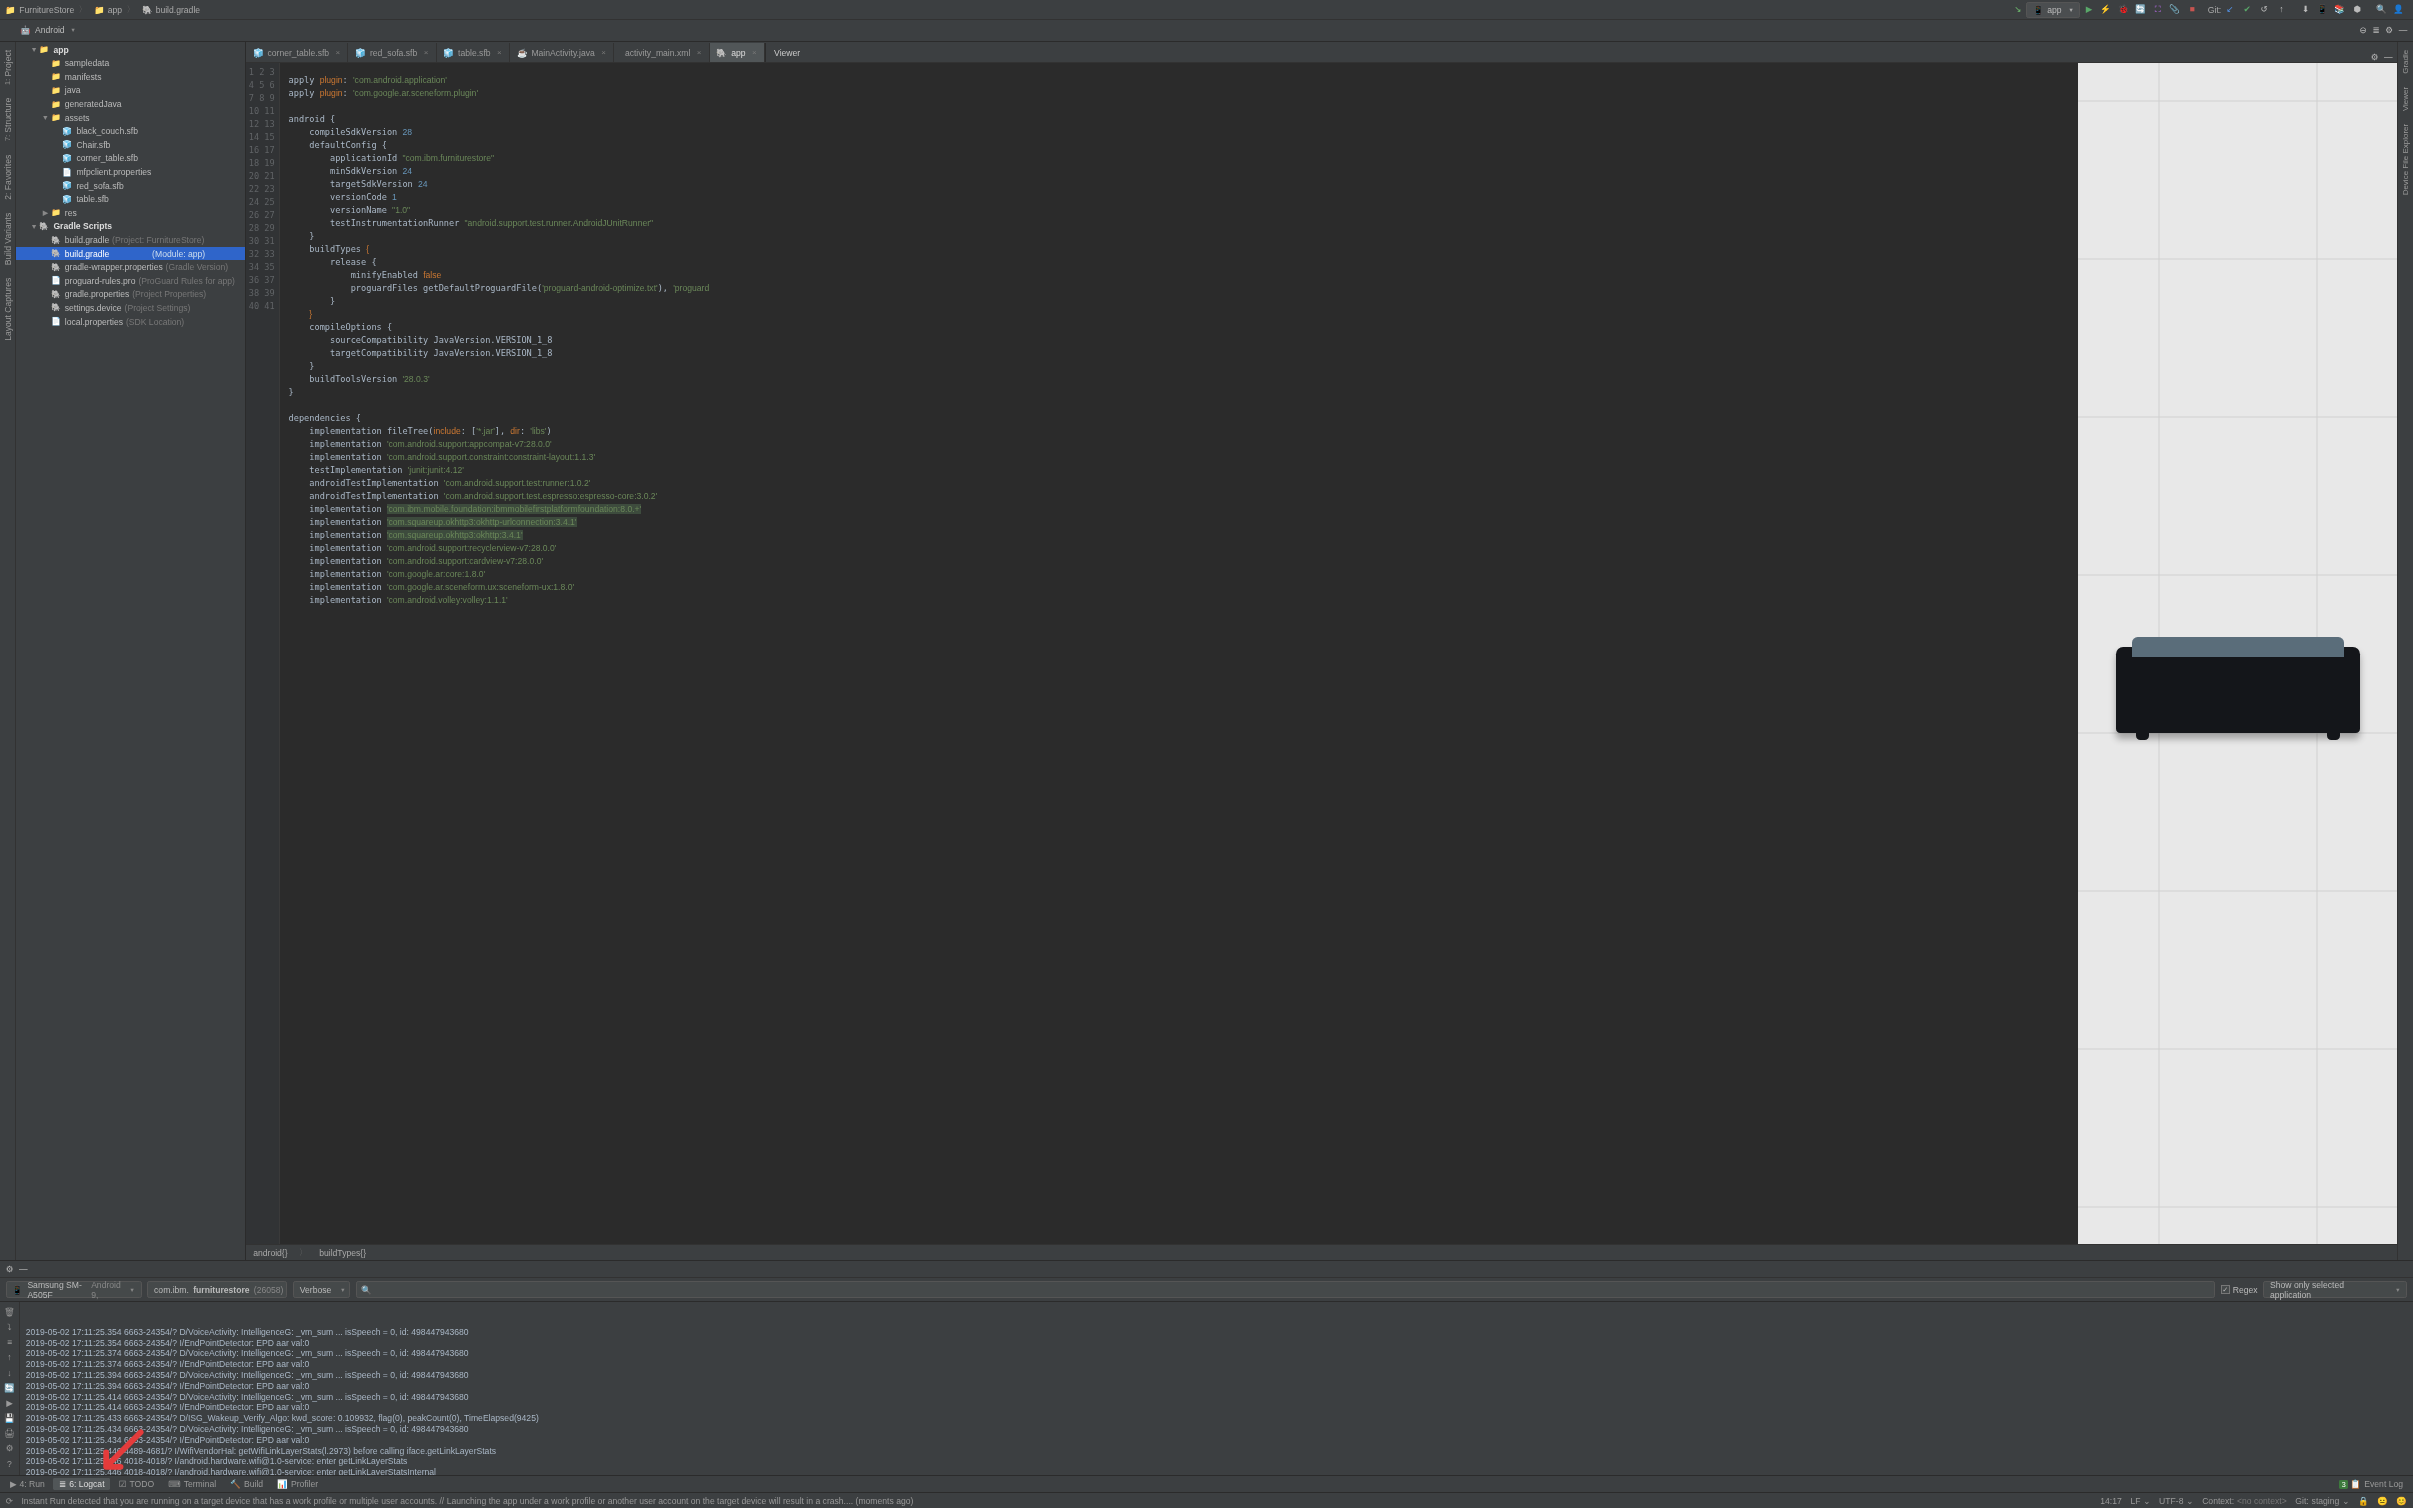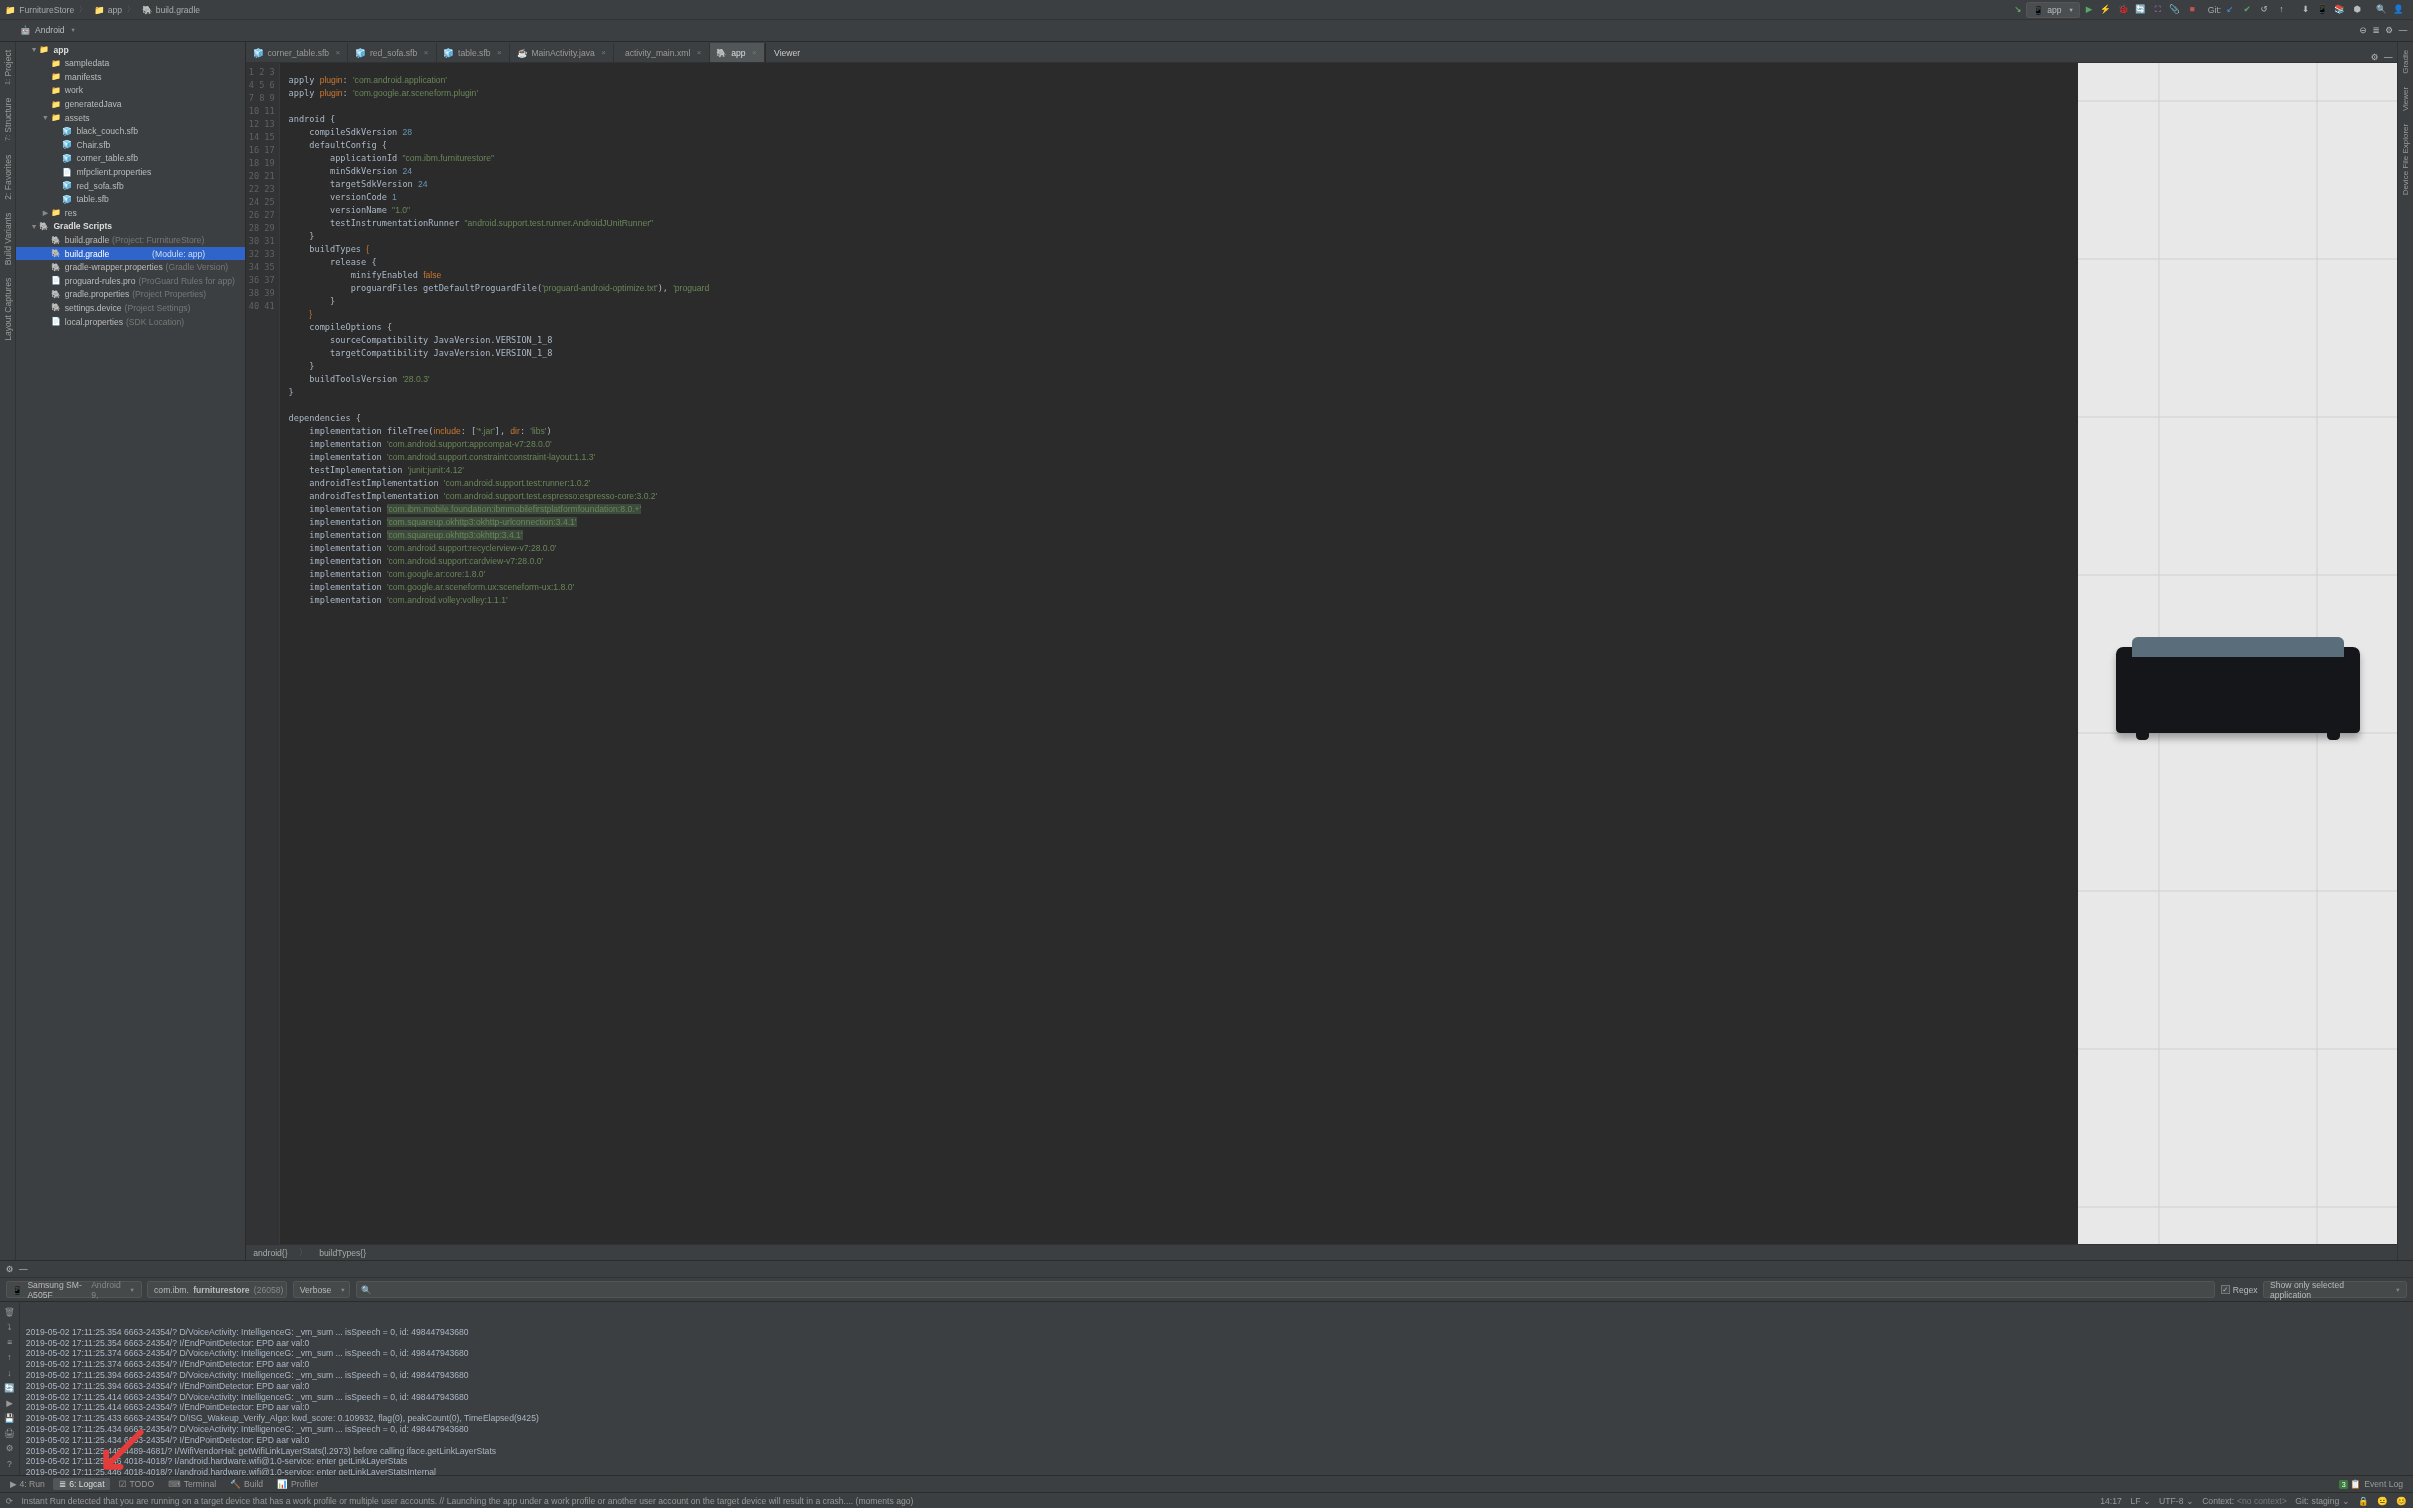--- a/index.html
+++ b/index.html
@@ -194,21 +194,21 @@
             <span>sampledata</span>
           </div>
           <div class="tree-item indent2">
             <span class="arrow"></span>
             <span class="ficon folder-color">📁</span>
             <span>manifests</span>
           </div>
           <div class="tree-item indent2">
             <span class="arrow"></span>
             <span class="ficon folder-color">📁</span>
-            <span>work</span>
+            <span>java</span>
           </div>
           <div class="tree-item indent2">
             <span class="arrow"></span>
             <span class="ficon folder-color">📁</span>
             <span>generatedJava</span>
           </div>
           <div class="tree-item indent2">
             <span class="arrow">▼</span>
             <span class="ficon folder-color">📁</span>
             <span>assets</span>

